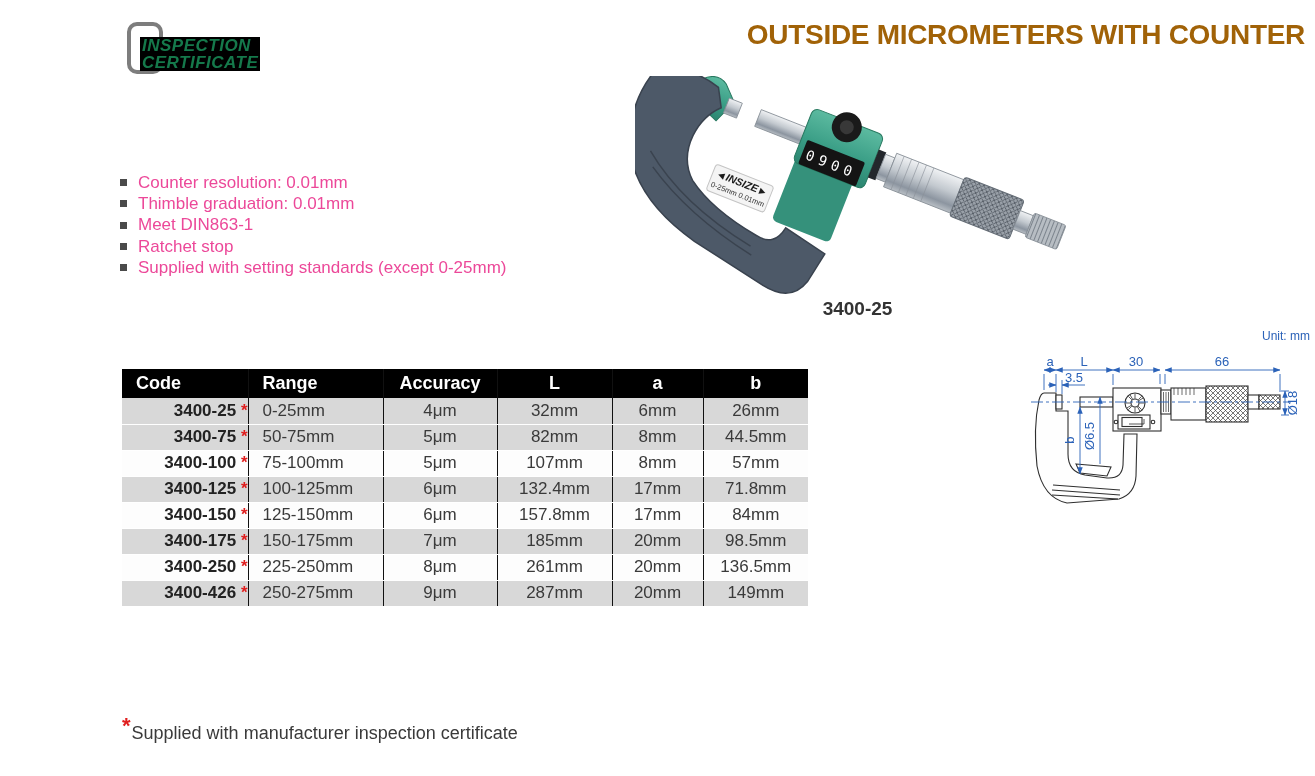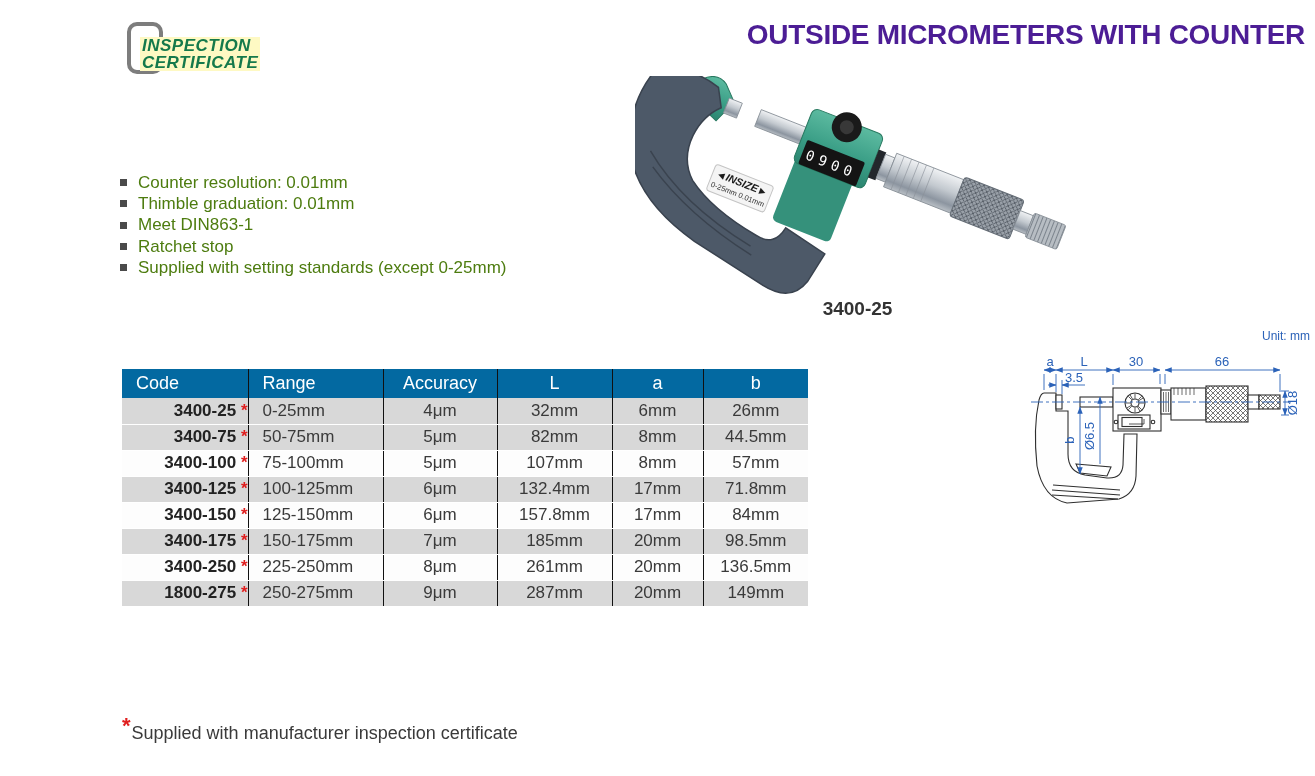--- a/index.html
+++ b/index.html
@@ -7,42 +7,42 @@
   body { font-family:"Liberation Sans", sans-serif; }
   #page {
     position:relative; width:1315px; height:776px; background:#fff; overflow:hidden;
   }
   
   .logo-rect {
     position:absolute; left:127px; top:22px; width:36px; height:52px;
     border:4px solid #7d7d7d; border-radius:10px;
   }
   .logo-text {
-    position:absolute; left:140px; top:37px; background:#fef9c3; padding:0 2px;
+    position:absolute; left:140px; top:37px; background:#000000; padding:0 2px;
     color:#15794b; font-weight:bold; font-style:italic;
     font-size:17px; line-height:17px; letter-spacing:.5px; white-space:nowrap;
   }
   
   .page-title {
     position:absolute; top:19px; right:10px;
-    font-size:28px; font-weight:bold; color:#4c1d95; letter-spacing:-.3px;
+    font-size:28px; font-weight:bold; color:#a16207; letter-spacing:-.3px;
     white-space:nowrap;
   }
   
   .features { position:absolute; left:120px; top:172px; list-style:none; }
-  .features li { display:flex; align-items:center; height:21.3px; color:#4d7c0f; font-size:17px; }
+  .features li { display:flex; align-items:center; height:21.3px; color:#ec4899; font-size:17px; }
   .features .sq { width:7px; height:7px; background:#4a4a4a; margin-right:11px; flex:none; }
   
   .caption { position:absolute; left:800px; top:298px; width:115px; text-align:center;
              font-size:19px; font-weight:bold; color:#333; }
   
   table.spec { position:absolute; left:122px; top:369px; width:686px;
                border-collapse:collapse; table-layout:fixed; }
   table.spec th {
-    background:#0369a1; color:#fff; font-size:18px; font-weight:normal;
+    background:#000000; color:#fff; font-size:18px; font-weight:bold;
     height:29px; border-left:1px solid #111; text-align:center; padding:0;
   }
   table.spec th:first-child { border-left:none; }
   table.spec th.left, table.spec td.left { text-align:left; padding-left:14px; }
   table.spec td {
     height:26px; font-size:17px; color:#3a3a3a; text-align:center;
     border-left:1px solid #111; border-bottom:1px solid #fff; padding:0;
   }
   table.spec td:first-child { border-left:none;text-align:right; }
   table.spec tr.even td { background:#d8d8d8; }
@@ -223,21 +223,21 @@
         </tr>
         <tr class="odd">
           <td class="left"><span class="code">3400-250 </span><span class="star">*</span></td>
           <td class="left">225-250mm</td>
           <td>8μm</td>
           <td>261mm</td>
           <td>20mm</td>
           <td>136.5mm</td>
         </tr>
         <tr class="even">
-          <td class="left"><span class="code">1800-275 </span><span class="star">*</span></td>
+          <td class="left"><span class="code">3400-426 </span><span class="star">*</span></td>
           <td class="left">250-275mm</td>
           <td>9μm</td>
           <td>287mm</td>
           <td>20mm</td>
           <td>149mm</td>
         </tr>
       </tbody>
   </table>
 
   <div class="footnote"><span class="mark">*</span><span>Supplied with manufacturer inspection certificate</span></div>

